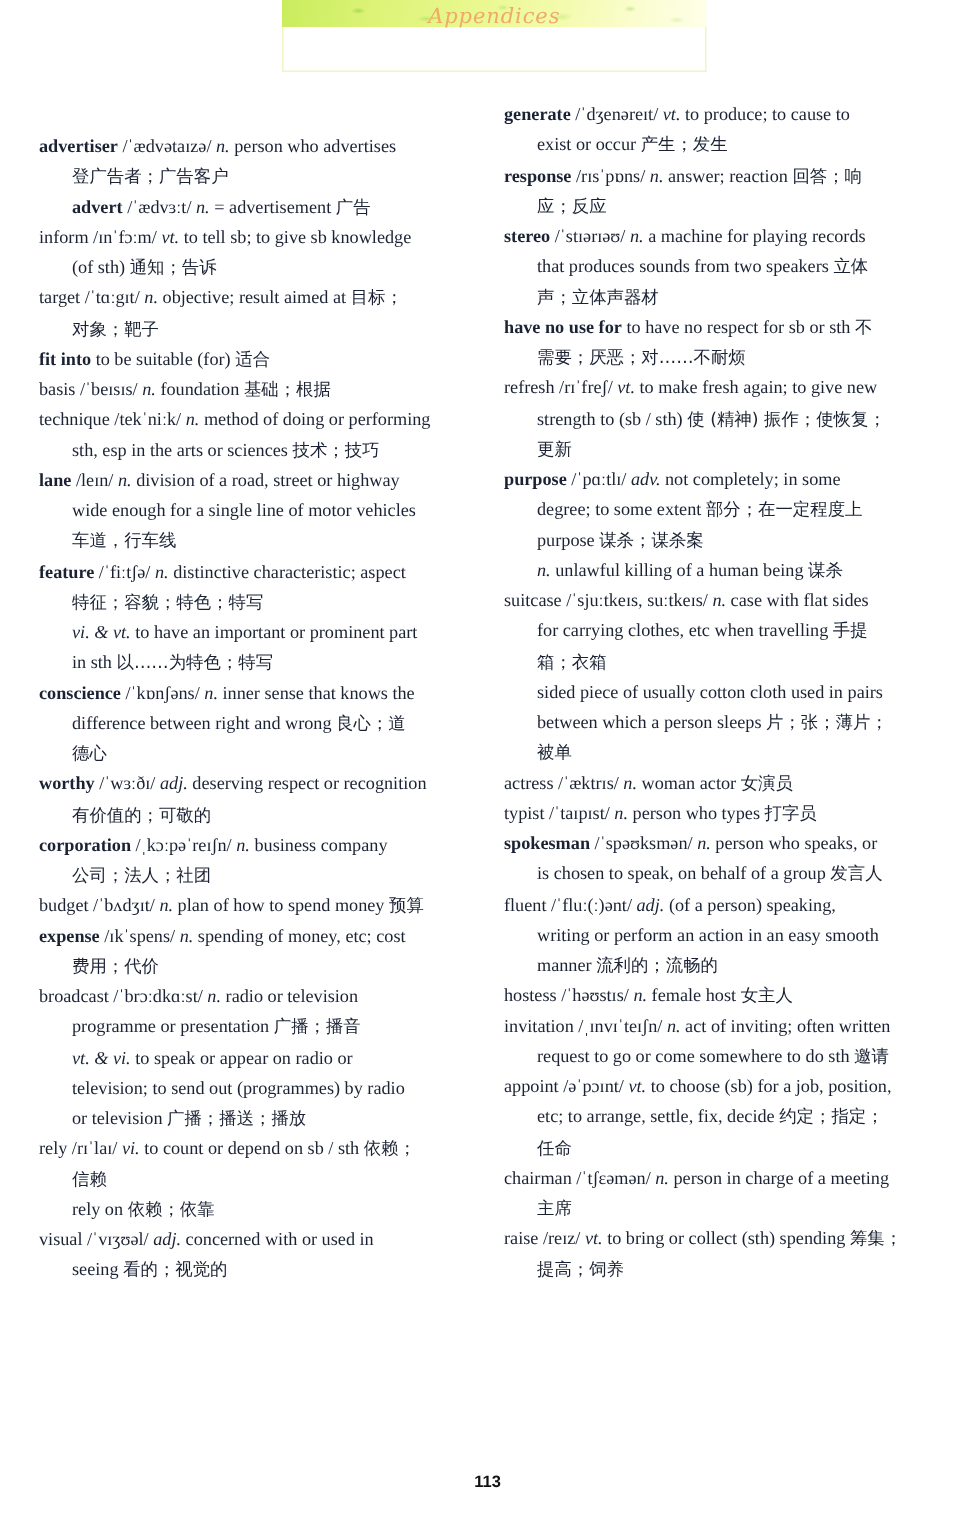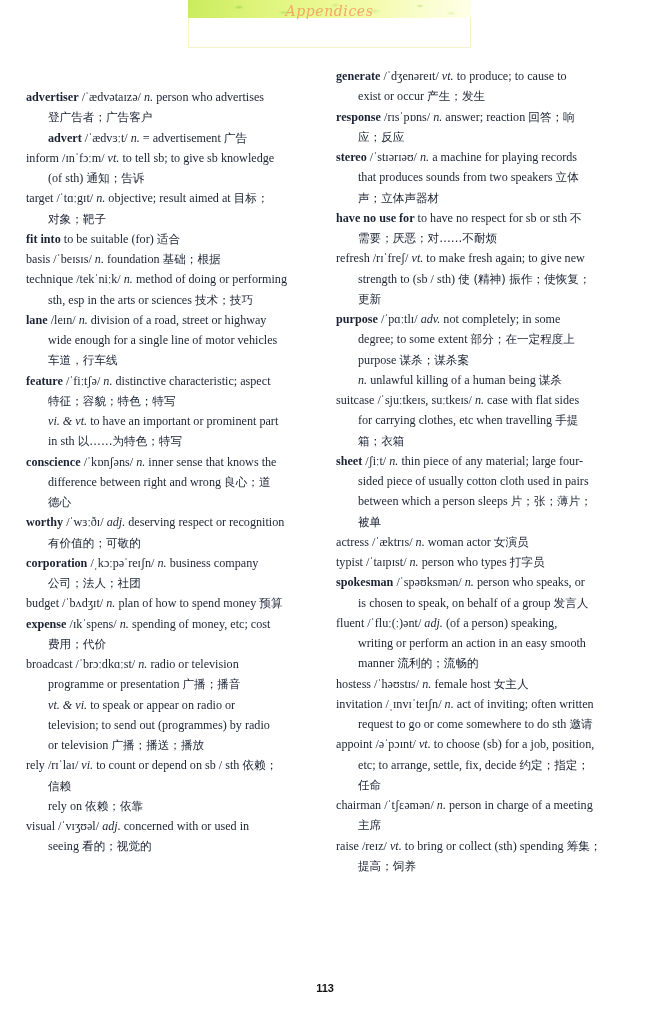--- a/index.html
+++ b/index.html
@@ -223,21 +223,20 @@
     <div class="entry">
       <div class="line indent1"><span>purpose </span><span class="cn">谋杀；谋杀案</span></div>
       <div class="line indent1"><span class="pos">n.</span><span> unlawful killing of a human being </span><span class="cn">谋杀</span></div>
     </div>
     <div class="entry">
       <div class="line"><span class="hw-plain">suitcase</span><span class="ipa"> /ˈsjuːtkeɪs, suːtkeɪs/ </span><span class="pos">n.</span><span> case with flat sides</span></div>
       <div class="line indent1"><span>for carrying clothes, etc when travelling </span><span class="cn">手提</span></div>
       <div class="line indent1"><span class="cn">箱；衣箱</span></div>
     </div>
     <div class="entry">
-      <div class="line"><span class="hw">sheet</span><span class="ipa"> /ʃiːt/ </span><span class="pos">n.</span><span> thin piece of any material; large four-</span></div>
       <div class="line indent1"><span>sided piece of usually cotton cloth used in pairs</span></div>
       <div class="line indent1"><span>between which a person sleeps </span><span class="cn">片；张；薄片；</span></div>
       <div class="line indent1"><span class="cn">被单</span></div>
     </div>
     <div class="entry">
       <div class="line"><span class="hw-plain">actress</span><span class="ipa"> /ˈæktrɪs/ </span><span class="pos">n.</span><span> woman actor </span><span class="cn">女演员</span></div>
     </div>
     <div class="entry">
       <div class="line"><span class="hw-plain">typist</span><span class="ipa"> /ˈtaɪpɪst/ </span><span class="pos">n.</span><span> person who types </span><span class="cn">打字员</span></div>
     </div>

